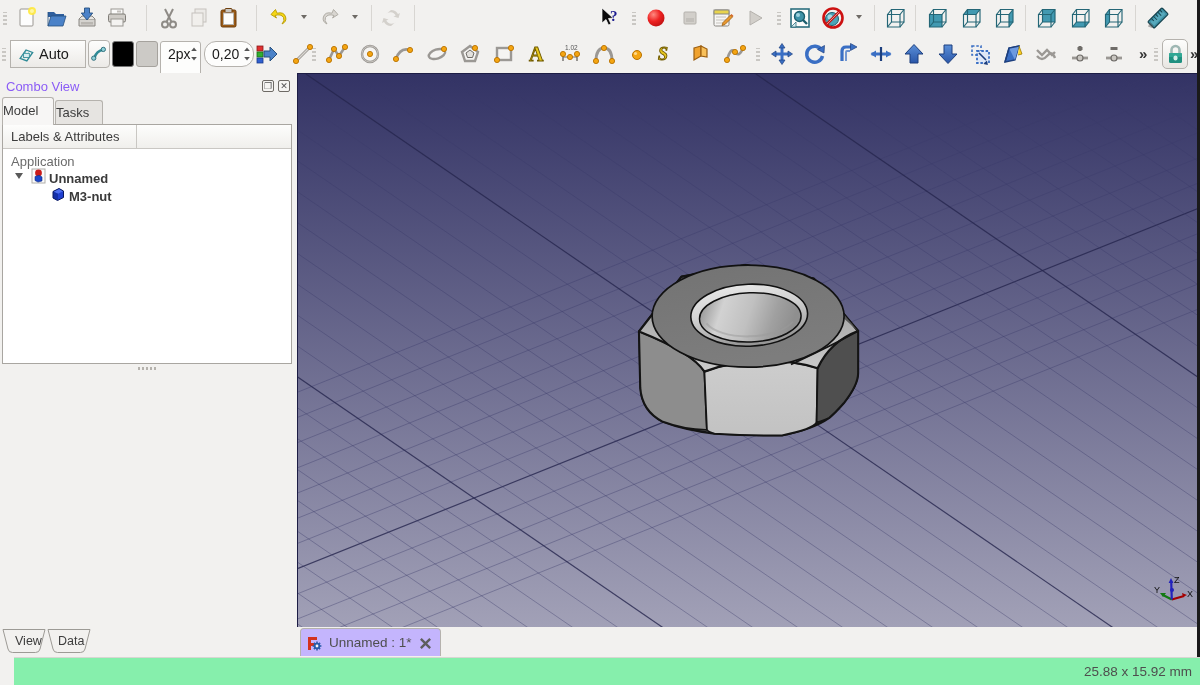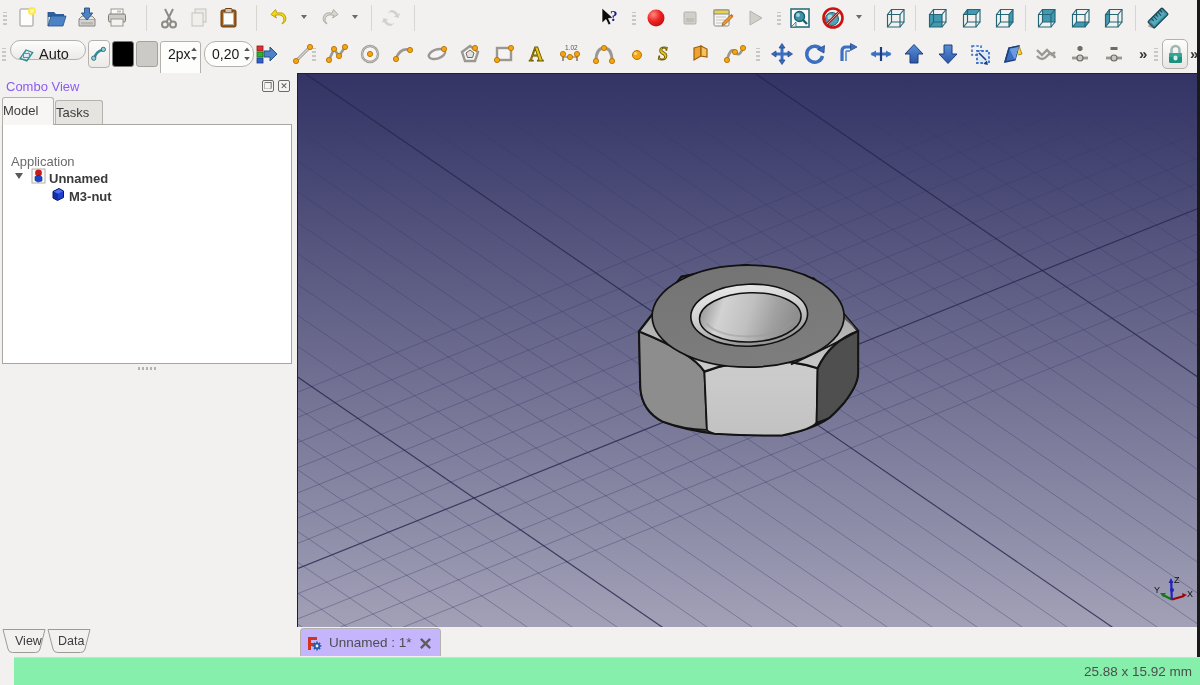--- a/index.html
+++ b/index.html
@@ -226,21 +226,21 @@
           <line x1="7.5" y1="11" x2="11" y2="11"></line>
           <line x1="7.5" y1="14" x2="12.5" y2="14"></line>
           <line x1="7.5" y1="17" x2="11" y2="17"></line>
         </g>
       </g>
       <path d="M4 16 l4 4 -2 2 -4 -1.5 z" fill="#555" opacity="0.45"></path>
     </svg>
   </div>
 <div id="tb2" class="abs">
     <div class="grip" style="left:2px;top:11px"></div>
-<div style="position:absolute;left:10px;top:3px;width:76px;height:20px;background:linear-gradient(#fdfdfc,#eceae7);border:1px solid #b5b2ad;border-radius:11px">
+<div style="position:absolute;left:10px;top:3px;width:76px;height:28px;background:linear-gradient(#fdfdfc,#eceae7);border:1px solid #b5b2ad;border-radius:0">
 <svg style="position:absolute;left:5px;top:4px" width="20" height="20" viewBox="0 0 24 24">
         <path d="M5 16 L12 6 L20 9 L13 19 Z" fill="none" stroke="#2e8a96" stroke-width="1.6"></path>
         <path d="M8 13 l4 -5 M10 16 l5 -7" stroke="#77c2cc" stroke-width="1.2"></path>
         <rect x="9" y="10" width="7" height="5" fill="#d9eef1" stroke="#2e8a96" stroke-width="1"></rect>
       </svg>
 <span style="position:absolute;left:28px;top:5px;font-size:14.5px;color:#1a1a1a">Auto</span>
     </div>
 <div style="position:absolute;left:88px;top:3px;width:22px;height:28px;background:linear-gradient(#fdfdfc,#eceae7);border:1px solid #b5b2ad;border-radius:4px">
 <svg style="position:absolute;left:1px;top:3px" width="20" height="20" viewBox="0 0 24 24">
         <path d="M5 17 Q8 8 16 7" fill="none" stroke="#2e8a96" stroke-width="3"></path>
@@ -431,20 +431,23 @@
       <text x="2" y="17" font-size="15" font-weight="bold" fill="#333">»</text>
     </svg>
   </div>
 <div id="panel" class="abs">
   <div class="ptitle">Combo View</div>
   <div class="wbtn" style="right:22px">❐</div>
   <div class="wbtn" style="right:6px">✕</div>
   <div class="tab" style="left:2px;top:24px;width:52px;height:28px;line-height:26px;background:#f7f6f5;z-index:2">Model</div>
   <div class="tab" style="left:55px;top:27px;width:48px;height:25px;line-height:23px;background:#e6e4e1">Tasks</div>
   <div id="treebox">
+    <div class="hdr" style="position:absolute;left:0;top:0;width:288px;height:24px;line-height:23px">
+      <span style="position:absolute;left:0;top:0;width:134px;height:24px;border-right:1px solid #c9c7c3;padding-left:8px">Labels &amp; Attributes</span>
+    </div>
     <div class="t" style="left:8px;top:29px;font-size:13px;color:#6b6b6b">Application</div>
     <div class="t" style="left:12px;top:48px;width:0;height:0;border-left:4.5px solid transparent;border-right:4.5px solid transparent;border-top:6px solid #5a5a5a"></div>
     <svg class="abs" style="left:28px;top:43px" width="15" height="16" viewBox="0 0 15 16">
         <rect x="1" y="1" width="13" height="14" fill="#fbfbfb" stroke="#b0aeaa"></rect>
         <circle cx="7.5" cy="5" r="3.4" fill="#c91a1a"></circle>
         <path d="M4 8.5 l4 -1.2 3 1.6 v4 l-4 1.2 -3 -1.6 z" fill="#1a46c9" stroke="#102a80" stroke-width=".6"></path>
       </svg>
     <div class="t" style="left:46px;top:46px;font-size:13px;font-weight:bold;color:#3a3a3a">Unnamed</div>
     <svg class="abs" style="left:47px;top:61px" width="16" height="17" viewBox="0 0 16 17">
         <path d="M3 5.5 L9 2.5 L13.5 5 L13.5 11.5 L7.5 14.5 L3 12 Z" fill="#1f3fd0"></path>

